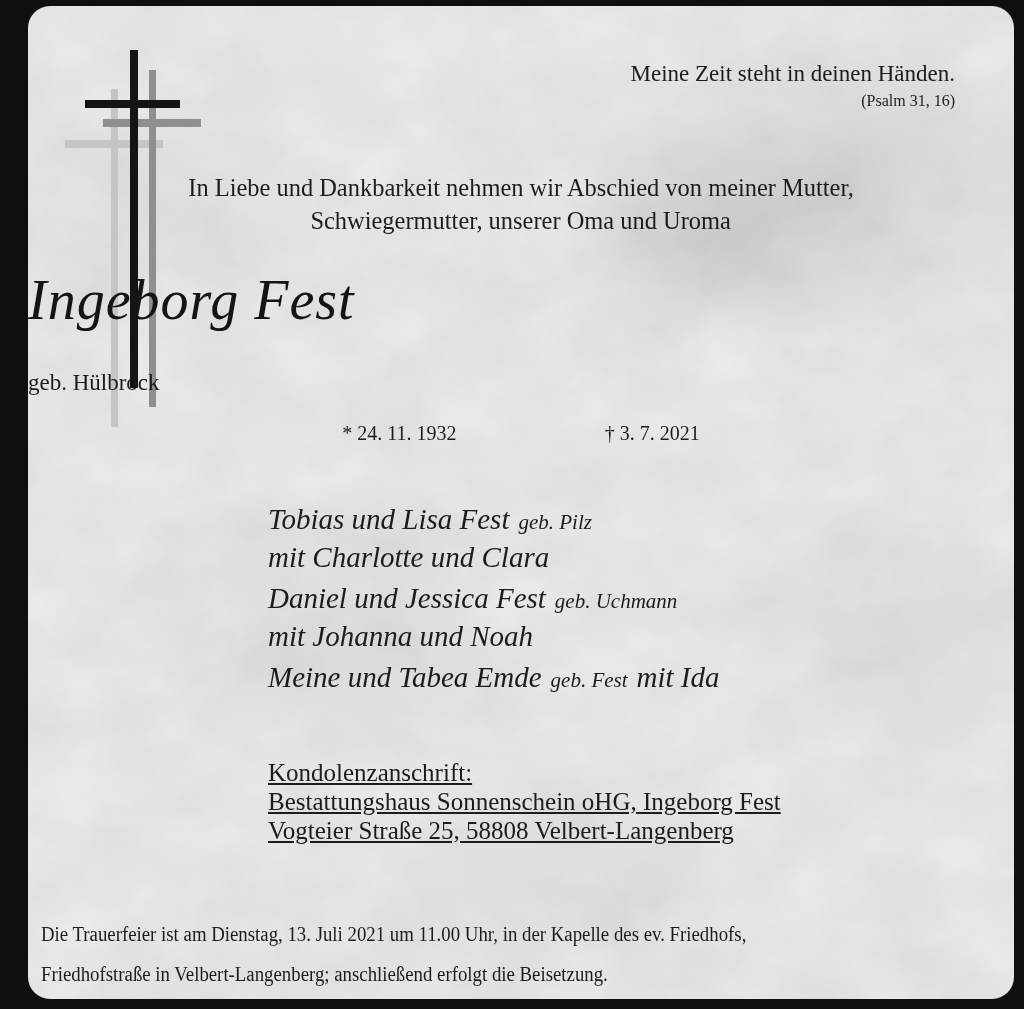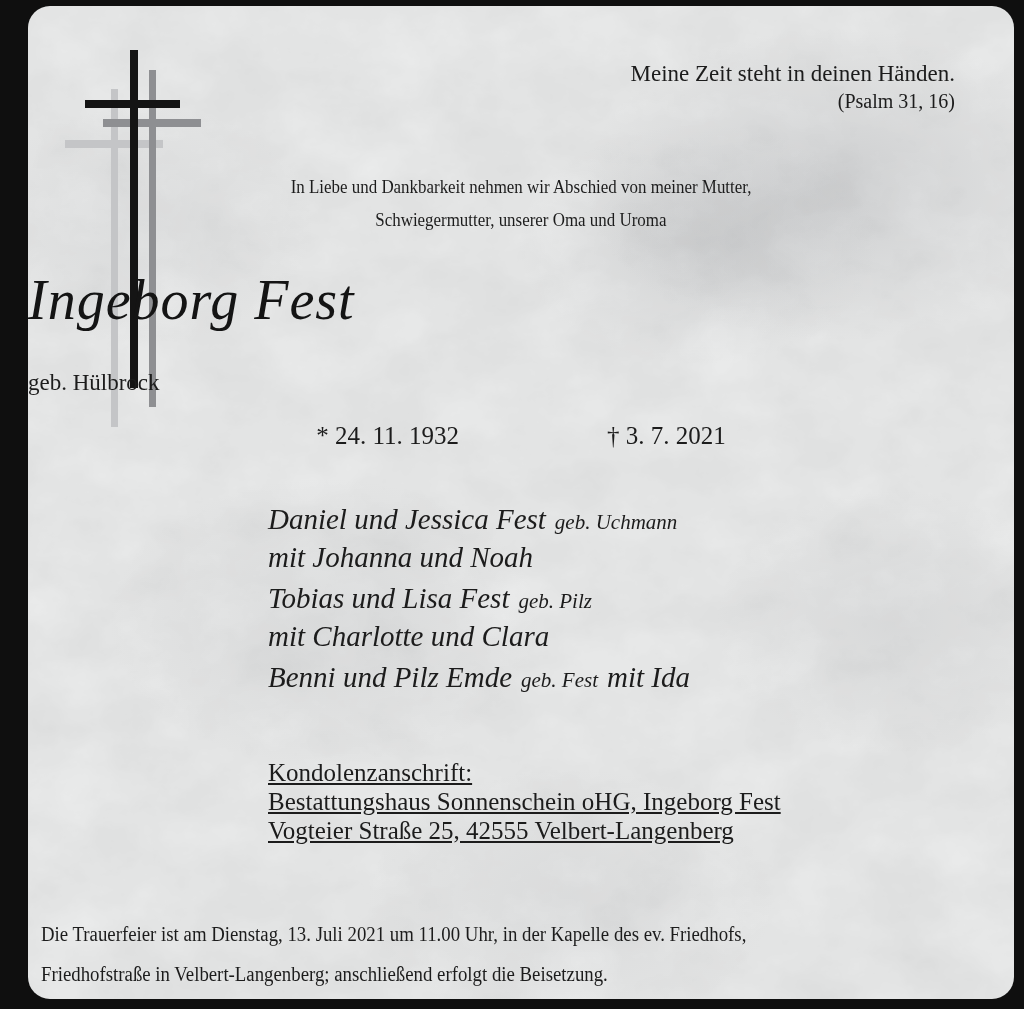--- a/index.html
+++ b/index.html
@@ -27,37 +27,37 @@
     overflow:hidden;
     margin-left:23px;
   }
   .texture{position:absolute;inset:0;width:100%;height:100%;opacity:.45;mix-blend-mode:multiply;pointer-events:none;}
   .content{position:absolute;inset:0;z-index:2;}
 
   .crosses{position:absolute;left:37px;top:44px;width:140px;height:380px;}
 
   .epigraph{position:absolute;top:54px;right:59px;text-align:right;}
   .epigraph .quote{font-size:23px;line-height:28px;}
-  .epigraph .source{font-size:20px;line-height:26px;}
+  .epigraph .source{font-size:16px;line-height:26px;}
 
   .intro{position:absolute;top:165px;left:0;right:0;text-align:center;}
-  .intro .line{display:block;font-size:18px;line-height:33px;white-space:nowrap;}
+  .intro .line{display:block;font-size:26px;line-height:33px;white-space:nowrap;}
   .intro .line > span{display:inline-block;transform:scaleX(.94);transform-origin:center;}
 
   .name{
     position:absolute;top:248px;left:0;right:0;margin:0;
     text-align:left;font-style:italic;font-weight:normal;
     font-size:56px;line-height:92px;letter-spacing:1px;color:#141414;
   }
   .maiden{position:absolute;top:364px;left:0;right:0;text-align:left;font-size:23px;}
 
   .dates{
     position:absolute;top:416px;left:0;right:0;
     display:flex;justify-content:center;gap:148px;
-    font-size:25px;
+    font-size:20px;
   }
 
   .mourners{position:absolute;left:240px;top:496px;}
   .m-group{margin-bottom:6px;}
   .m-row,.m-sub{font-style:italic;font-size:29px;line-height:35px;white-space:nowrap;}
   .m-geb{font-size:21px;margin-left:9px;}
   .m-tail{margin-left:9px;}
 
   .condolence{position:absolute;left:240px;top:752px;font-size:25px;line-height:29px;text-decoration:underline;}
 
@@ -114,41 +114,41 @@
       <div class="maiden">geb. Hülbrock</div>
 
       <div class="dates">
         <span>* 24. 11. 1932</span>
         <span>† 3. 7. 2021</span>
       </div>
 
       <div class="mourners">
         <div class="m-group">
           <div class="m-row">
+            <span class="m-main">Tobias und Lisa Fest</span><span class="m-geb">geb. Pilz</span>
+          </div>
+          <div class="m-sub">mit Charlotte und Clara</div>
+        </div>
+        <div class="m-group">
+          <div class="m-row">
             <span class="m-main">Daniel und Jessica Fest</span><span class="m-geb">geb. Uchmann</span>
           </div>
           <div class="m-sub">mit Johanna und Noah</div>
         </div>
         <div class="m-group">
           <div class="m-row">
-            <span class="m-main">Tobias und Lisa Fest</span><span class="m-geb">geb. Pilz</span>
-          </div>
-          <div class="m-sub">mit Charlotte und Clara</div>
-        </div>
-        <div class="m-group">
-          <div class="m-row">
-            <span class="m-main">Benni und Pilz Emde</span><span class="m-geb">geb. Fest</span><span class="m-tail m-main">mit Ida</span>
+            <span class="m-main">Meine und Tabea Emde</span><span class="m-geb">geb. Fest</span><span class="m-tail m-main">mit Ida</span>
           </div>
         </div>
       </div>
 
       <div class="condolence">
         <div>Kondolenzanschrift:</div>
         <div>Bestattungshaus Sonnenschein oHG, Ingeborg Fest</div>
-        <div>Vogteier Straße 25, 42555 Velbert-Langenberg</div>
+        <div>Vogteier Straße 25, 58808 Velbert-Langenberg</div>
       </div>
 
       <div class="funeral">
         <div class="line"><span>Die Trauerfeier ist am Dienstag, 13. Juli 2021 um 11.00 Uhr, in der Kapelle des ev. Friedhofs,</span></div>
         <div class="line"><span>Friedhofstraße in Velbert-Langenberg; anschließend erfolgt die Beisetzung.</span></div>
       </div>
 
     </div>
   </div>
 </div>

